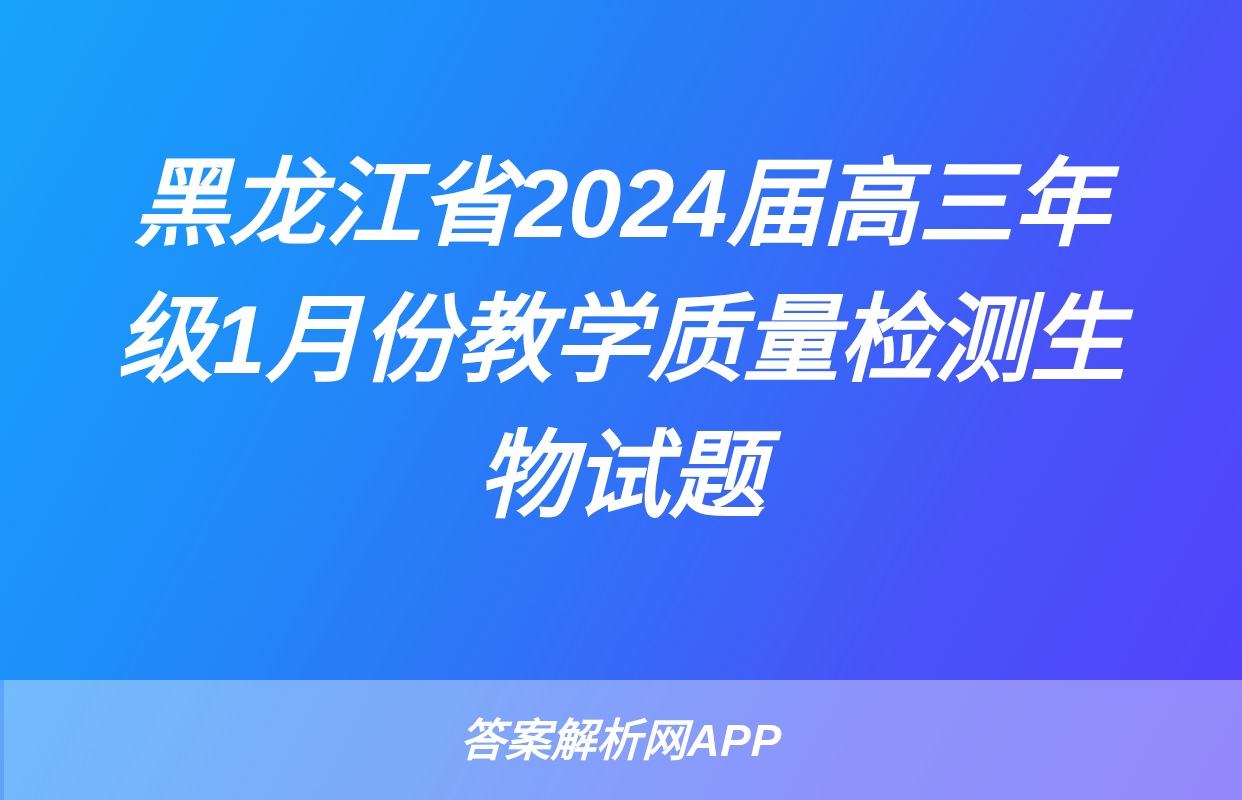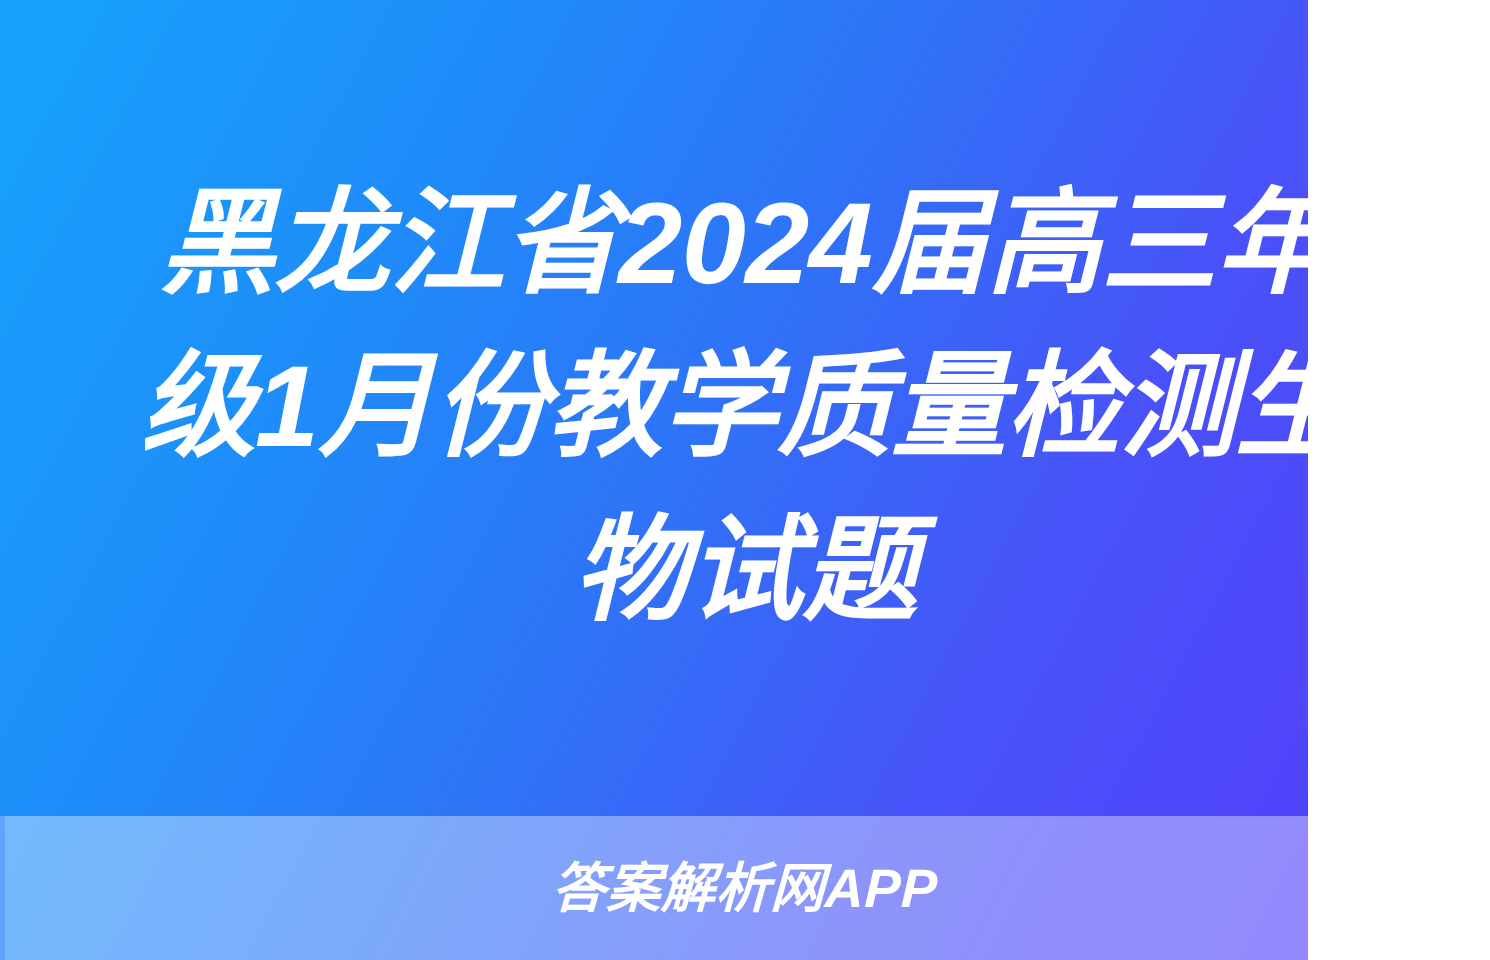--- a/index.html
+++ b/index.html
@@ -7,21 +7,21 @@
     margin: 0;
     padding: 0;
     background: #ffffff;
   }
   body {
     font-family: "Liberation Sans", "DejaVu Sans", sans-serif;
   }
 
   .poster {
     position: relative;
-    width: 1090px;
+    width: 1242px;
     height: 800px;
     overflow: hidden;
     
     background: linear-gradient(118deg,
                 #17A3FC 0%,
                 #1E8DF9 27%,
                 #2E74F7 50%,
                 #4853F8 74%,
                 #5340FB 100%);
   }

